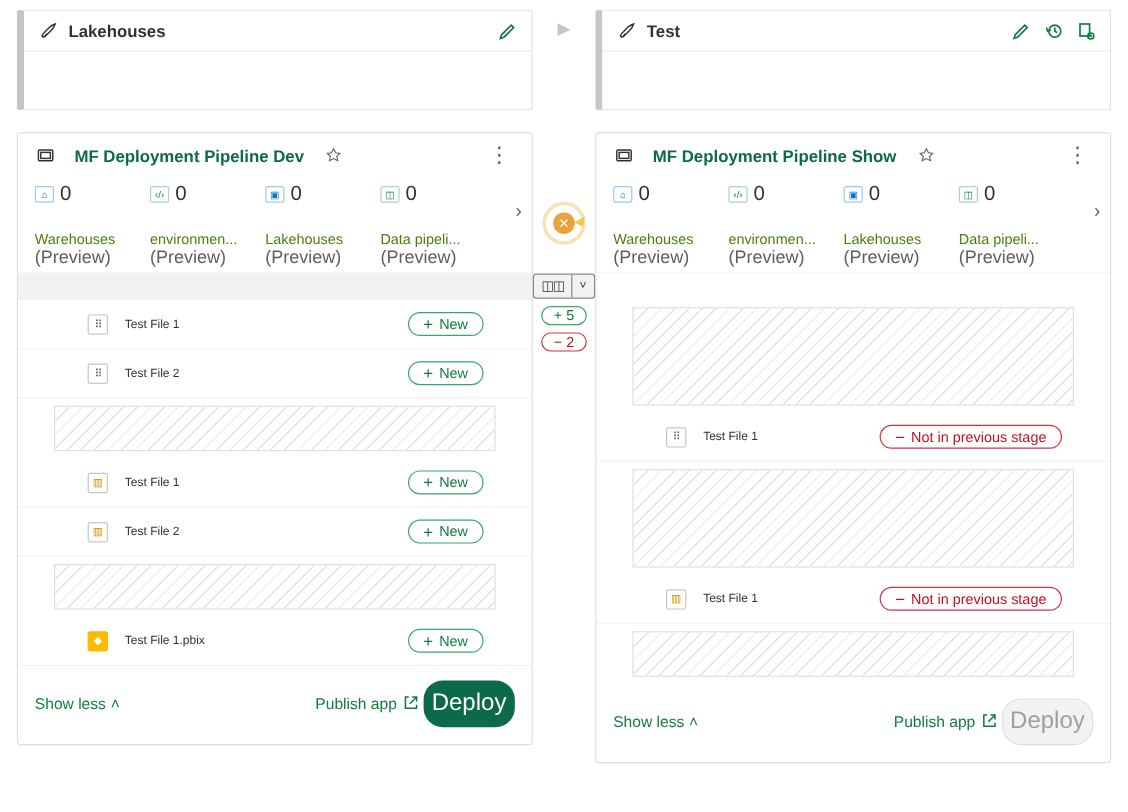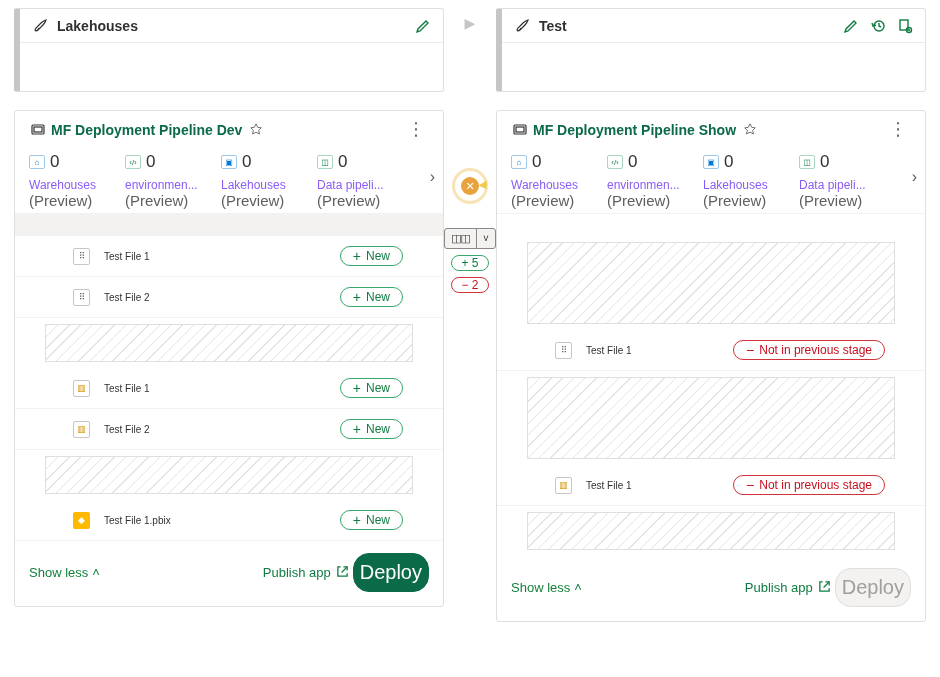--- a/index.html
+++ b/index.html
@@ -33,34 +33,34 @@
     .stage-title { display: flex; align-items: center; gap: 8px; font-weight: 600; font-size: 14px; }
     .stage-actions { display: flex; gap: 10px; color: #107c41; }
     .stage-actions svg, .stage .icn svg { display: block; }
     .stage-body { height: 48px; }
     
     .icn { width: 17px; height: 17px; display: inline-flex; align-items: center; justify-content: center; }
     
     
     .panel { border: 1px solid #e1dfdd; border-radius: 3px; background: #fff; display: flex; flex-direction: column; }
     .panel-head { display: flex; align-items: center; justify-content: space-between; padding: 10px 14px 6px; }
-    .panel-title { display: flex; align-items: center; gap: 5px; color: #0b6a47; font-weight: 600; font-size: 14px; }
+    .panel-title { display: flex; align-items: center; gap: 16px; color: #0b6a47; font-weight: 600; font-size: 14px; }
     .vdots { font-size: 18px; color: #605e5c; line-height: 0.7; letter-spacing: 0; padding: 0 4px; cursor: pointer; }
     
     
     .metrics { display: flex; align-items: flex-start; padding: 8px 10px 4px 14px; gap: 8px; border-bottom: 1px solid #f3f2f1; position: relative; }
     .metric { width: 88px; }
     .metric-top { display: flex; align-items: center; gap: 5px; }
     .metric-n { font-size: 17px; font-weight: 400; color: #323130; }
     .metric-icon { width: 16px; height: 14px; border: 1px solid #8a8886; border-radius: 2px; display: inline-flex; align-items: center; justify-content: center; font-size: 8px; }
     .mi-wh { color: #0078d4; border-color: #9fc8e8; }
     .mi-env { color: #107c41; border-color: #a8d6be; }
     .mi-lh { color: #0078d4; border-color: #9fc8e8; }
     .mi-dp { color: #107c41; border-color: #a8d6be; }
-    .metric-label { font-size: 12px; color: #8b5cf6; white-space: nowrap; overflow: hidden; text-overflow: ellipsis; margin-top: 6px; }
+    .metric-label { font-size: 12px; color: #4d7c0f; white-space: nowrap; overflow: hidden; text-overflow: ellipsis; margin-top: 20px; }
     .metric-preview { font-size: 15px; color: #605e5c; margin-top: 0; }
     .chev-r { position: absolute; right: 8px; top: 24px; color: #605e5c; font-size: 16px; cursor: pointer; }
     
     
     .band-gap { background: #f3f2f1; height: 22px; }
     .items { display: flex; flex-direction: column; }
     .item-row {
       display: flex; align-items: center; justify-content: space-between;
       padding: 10px 40px 10px 58px; border-bottom: 1px solid #f3f2f1;
     }

